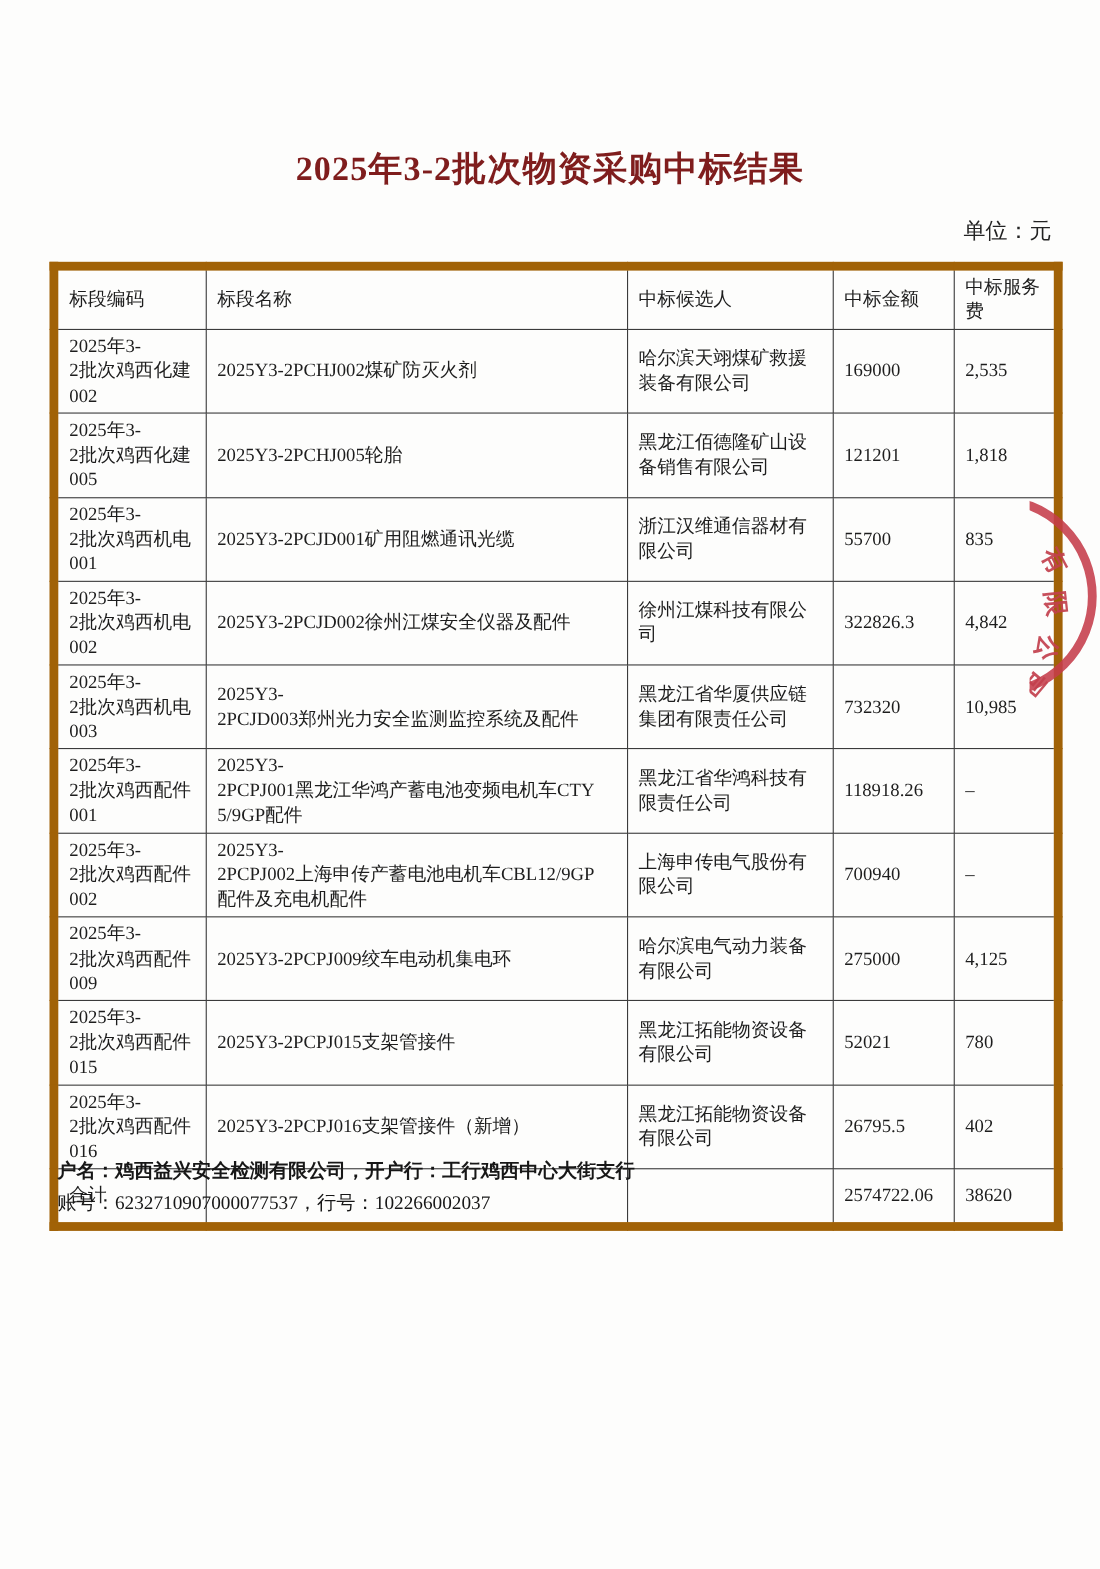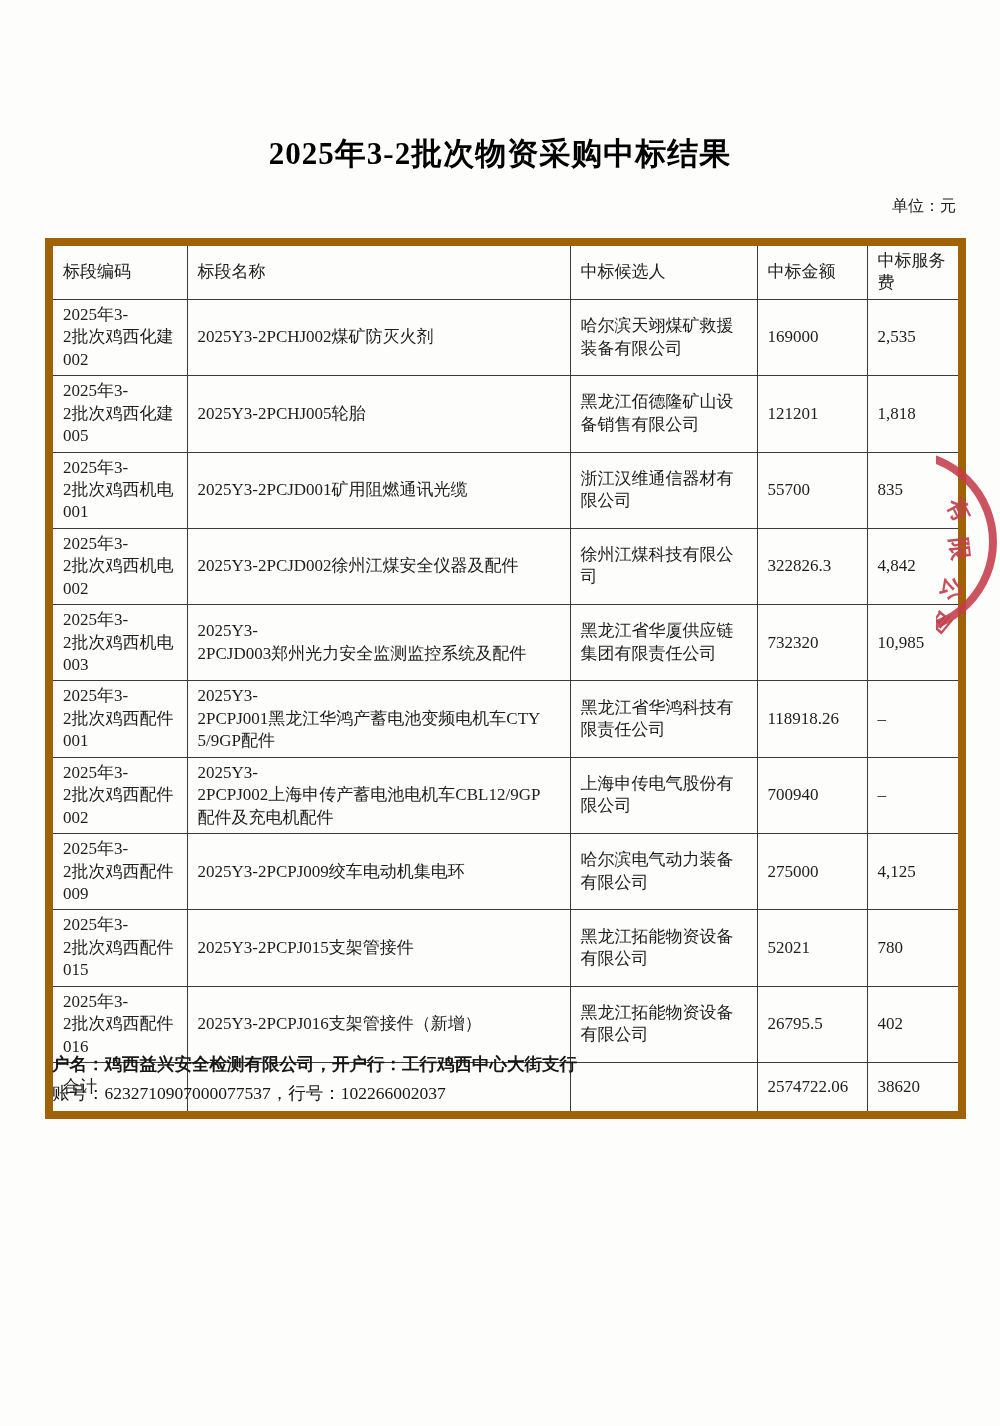--- a/index.html
+++ b/index.html
@@ -10,25 +10,25 @@
     margin:0 auto;
     background:#fdfdfc;
     overflow:hidden;
     font-family:"Liberation Serif","DejaVu Serif",serif;
     color:#1d1d1d;
   }
   .doc-title{
     position:absolute;left:0;top:133px;width:100%;
     text-align:center;
     font-size:31px;font-weight:700;letter-spacing:1px;
-    color:#000000;
+    color:#7f1d1d;
   }
   .unit-label{
     position:absolute;top:196px;right:44px;
-    font-size:16px;color:#222;
+    font-size:20px;color:#222;
   }
   table.results{
     position:absolute;left:45px;top:238px;
     width:913px;
     border-collapse:collapse;
     table-layout:fixed;
     border:8px solid #a16207;
   }
   table.results td,table.results th{
     border:1px solid #3b3b3b;

